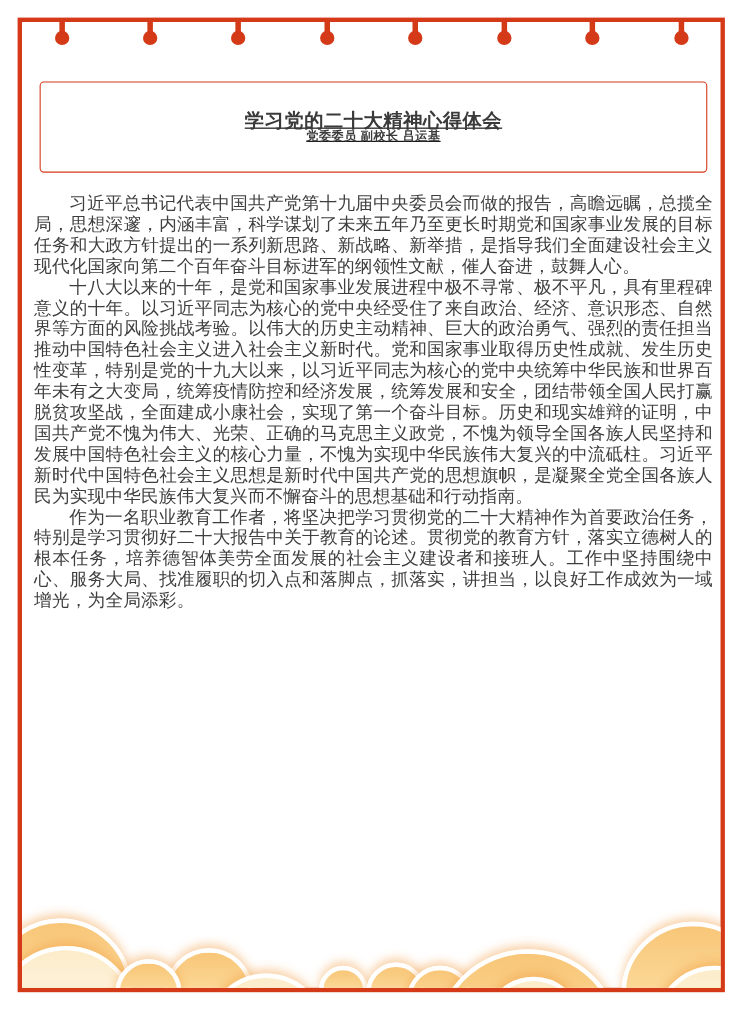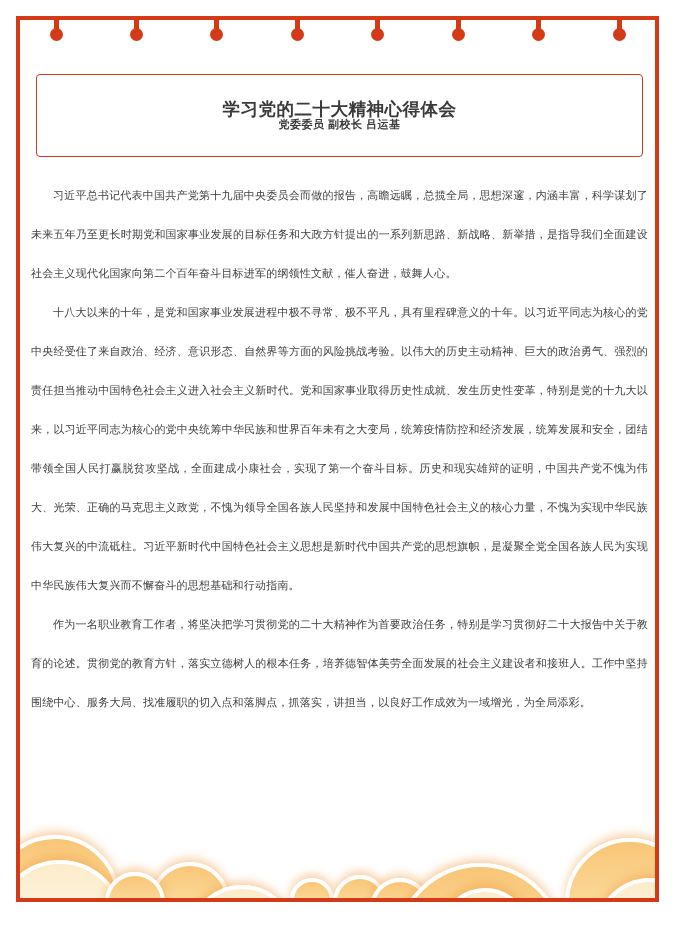--- a/index.html
+++ b/index.html
@@ -36,39 +36,40 @@
   
   .title-box {
     position: absolute;
     left: 16px; top: 54px;
     width: 607px; height: 83px;
     border: 1px solid var(--accent);
     border-radius: 4px;
     display: flex; flex-direction: column;
     align-items: center; justify-content: center;
     background: #fff;
+    text-decoration: underline;
   }
   .doc-title {
     font-size: 17.5px; font-weight: bold; color: var(--title);
     letter-spacing: 0.5px; line-height: 1;
   }
   .doc-byline {
     font-size: 11px; font-weight: bold; color: var(--title);
     letter-spacing: 0.5px; line-height: 1;
   }
   
   .content {
     position: absolute;
     left: 11px; top: 156px;
     width: 617px;
     color: var(--text);
   }
   .content p {
-    font-size: 11px;
-    line-height: 39px;
+    font-size: 16px;
+    line-height: 19px;
     text-align: justify;
     text-indent: 2em;
     letter-spacing: 0.2px;
     word-break: break-all;
   }
   
   .clouds {
     position: absolute;
     left: 0; right: 0; bottom: 0;
     height: 92px;

